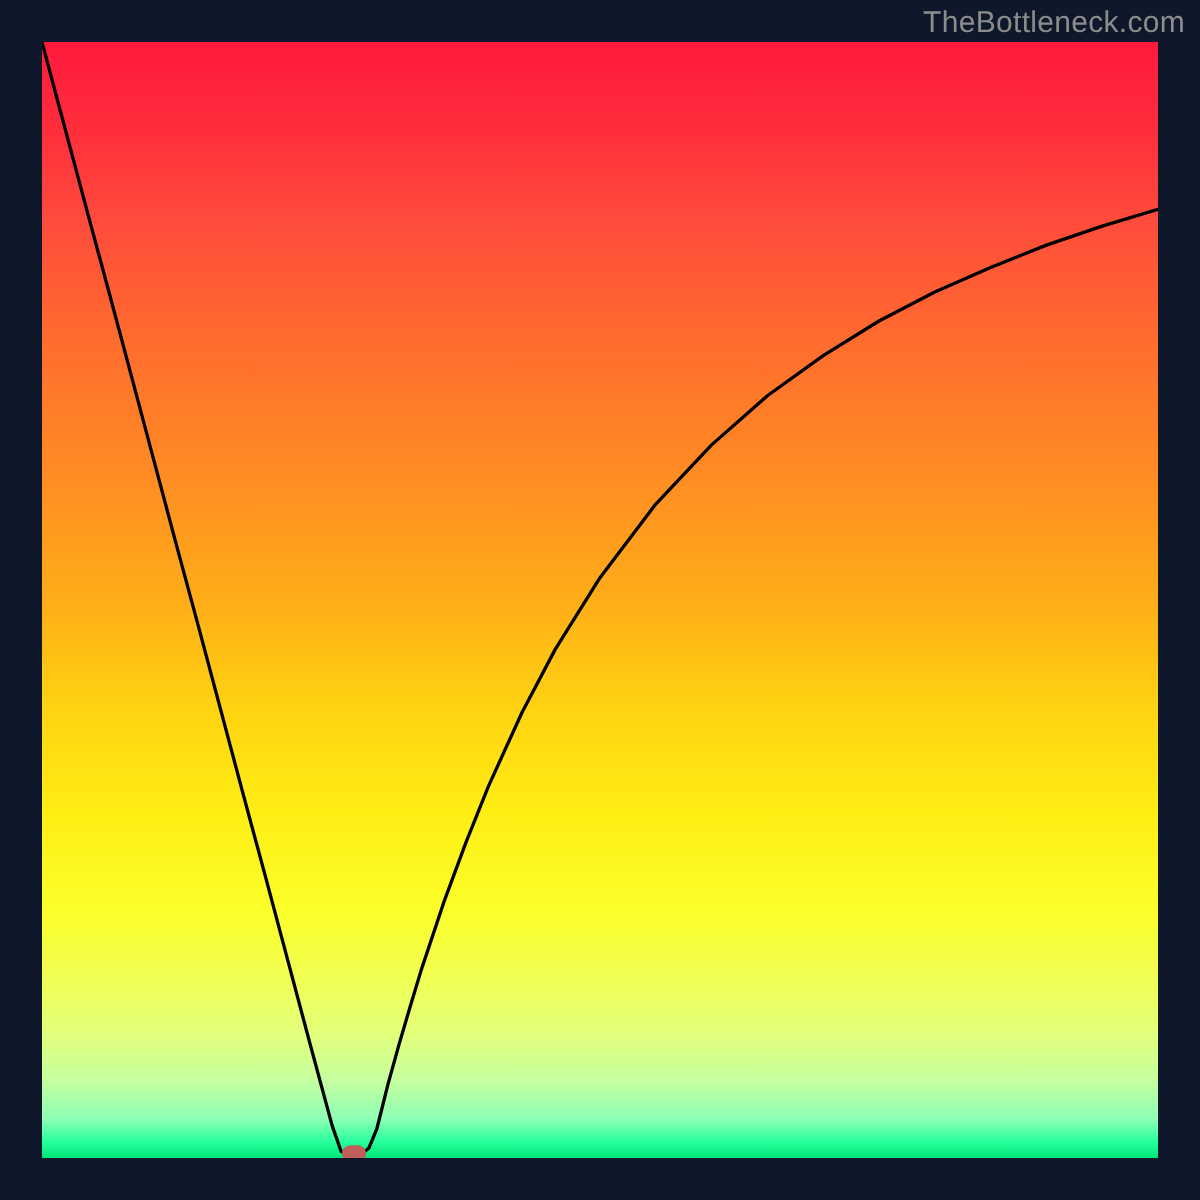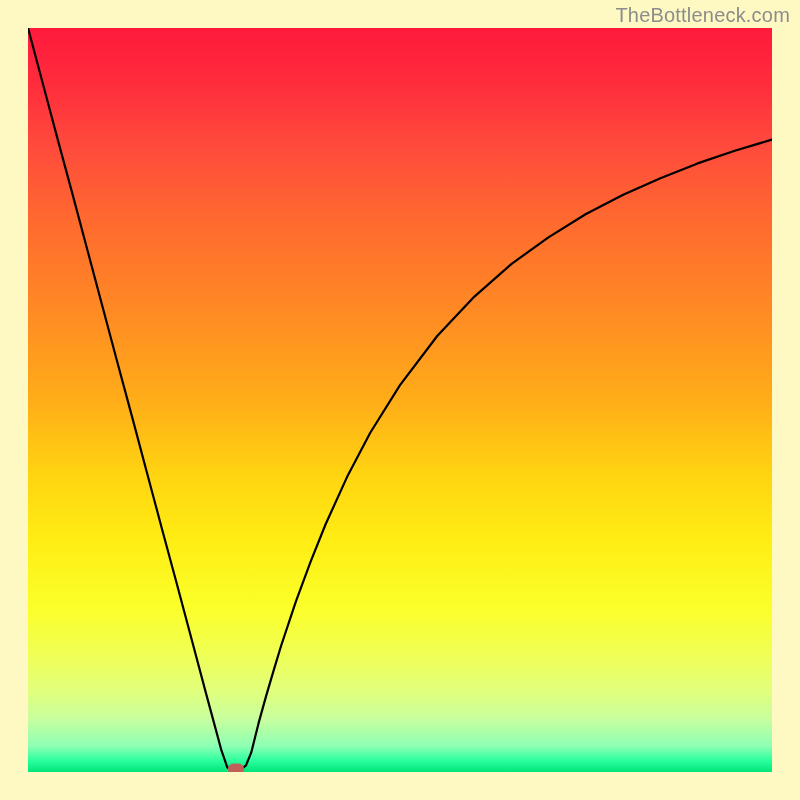--- a/index.html
+++ b/index.html
@@ -7,21 +7,21 @@
     padding: 0;
     width: 800px;
     height: 800px;
     background: #000;
     overflow: hidden;
     font-family: Arial, Helvetica, sans-serif;
   }
   .frame {
     position: absolute;
     inset: 0;
-    background: #fef9c3;
+    background: #0f172a;
   }
   .plot-area {
     position: absolute;
     left: 28px;
     top: 28px;
     width: 744px;
     height: 744px;
     overflow: hidden;
   }
   .gradient-bg {

